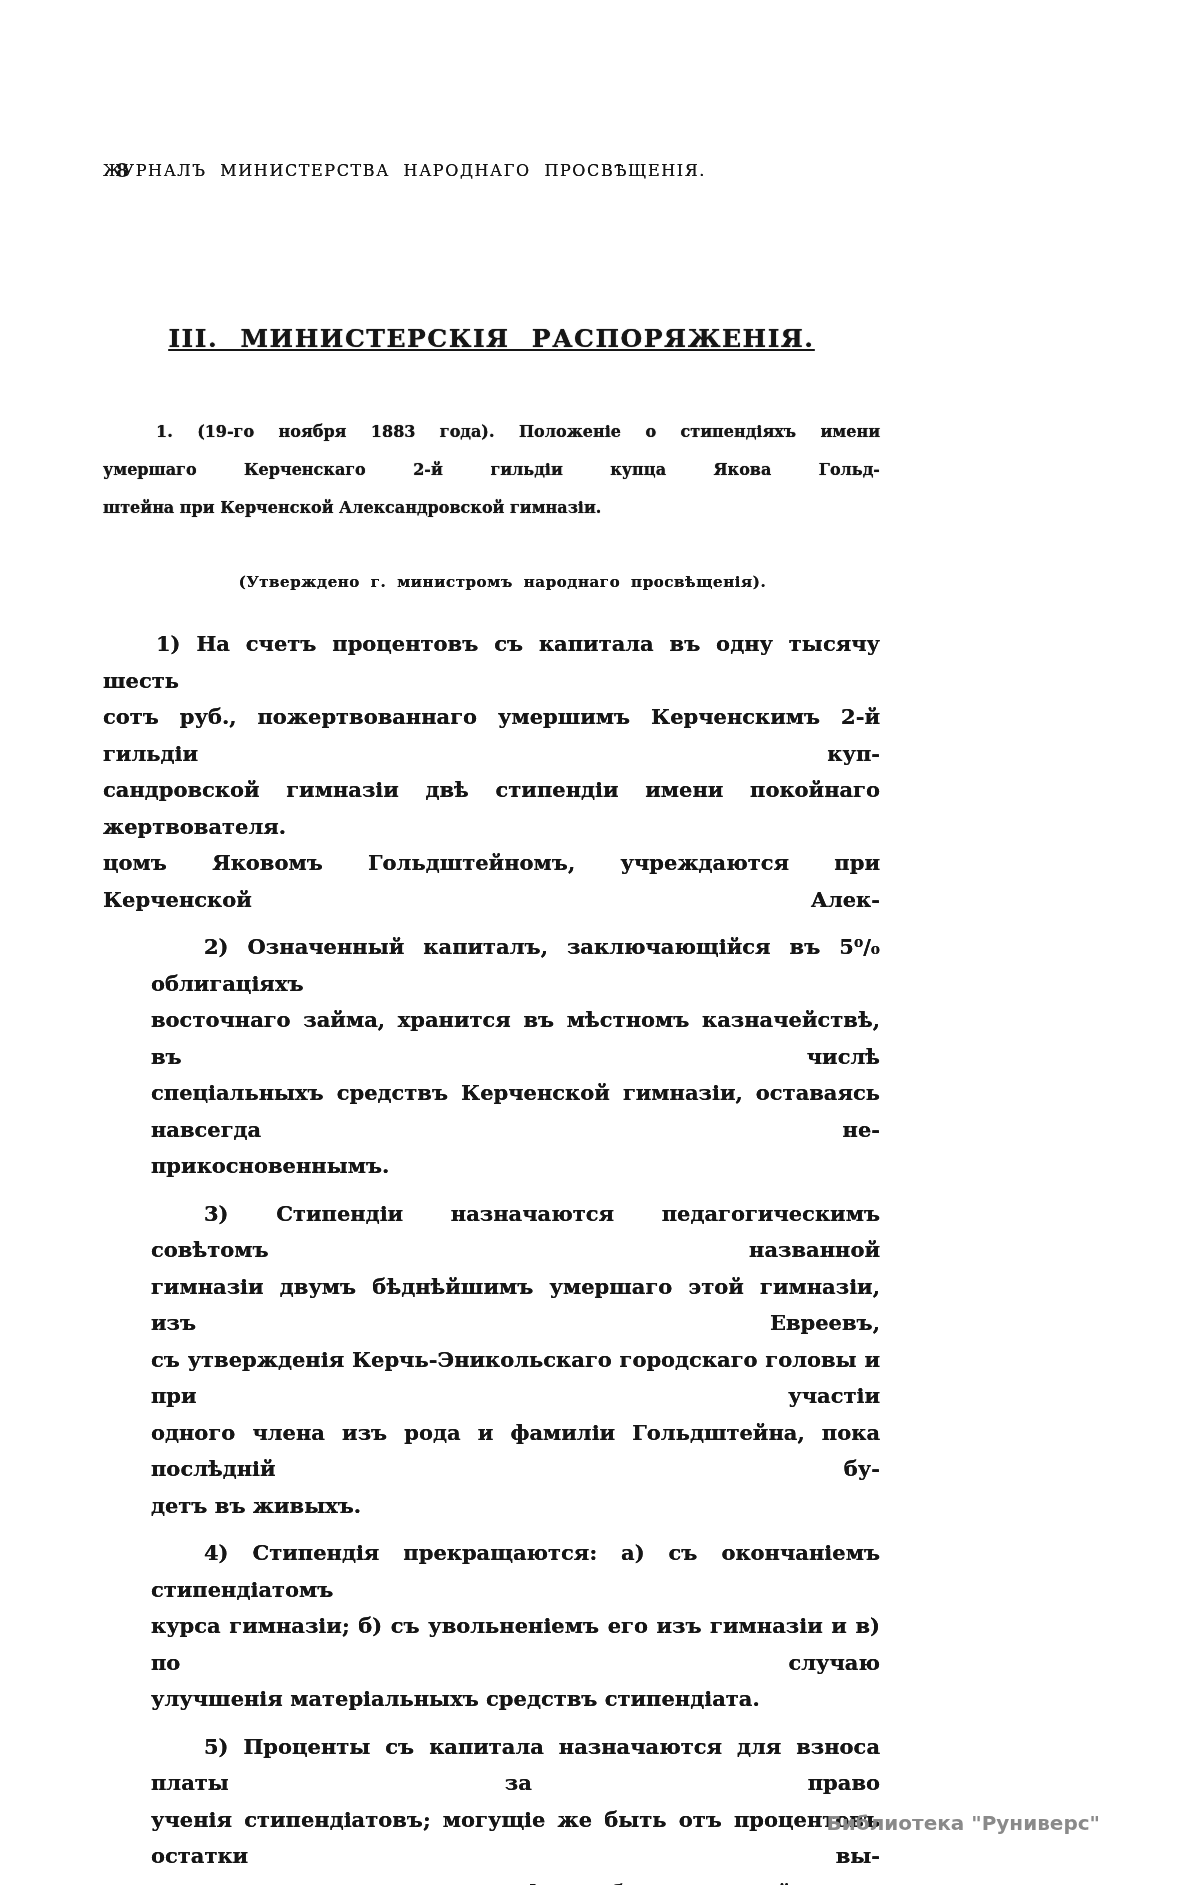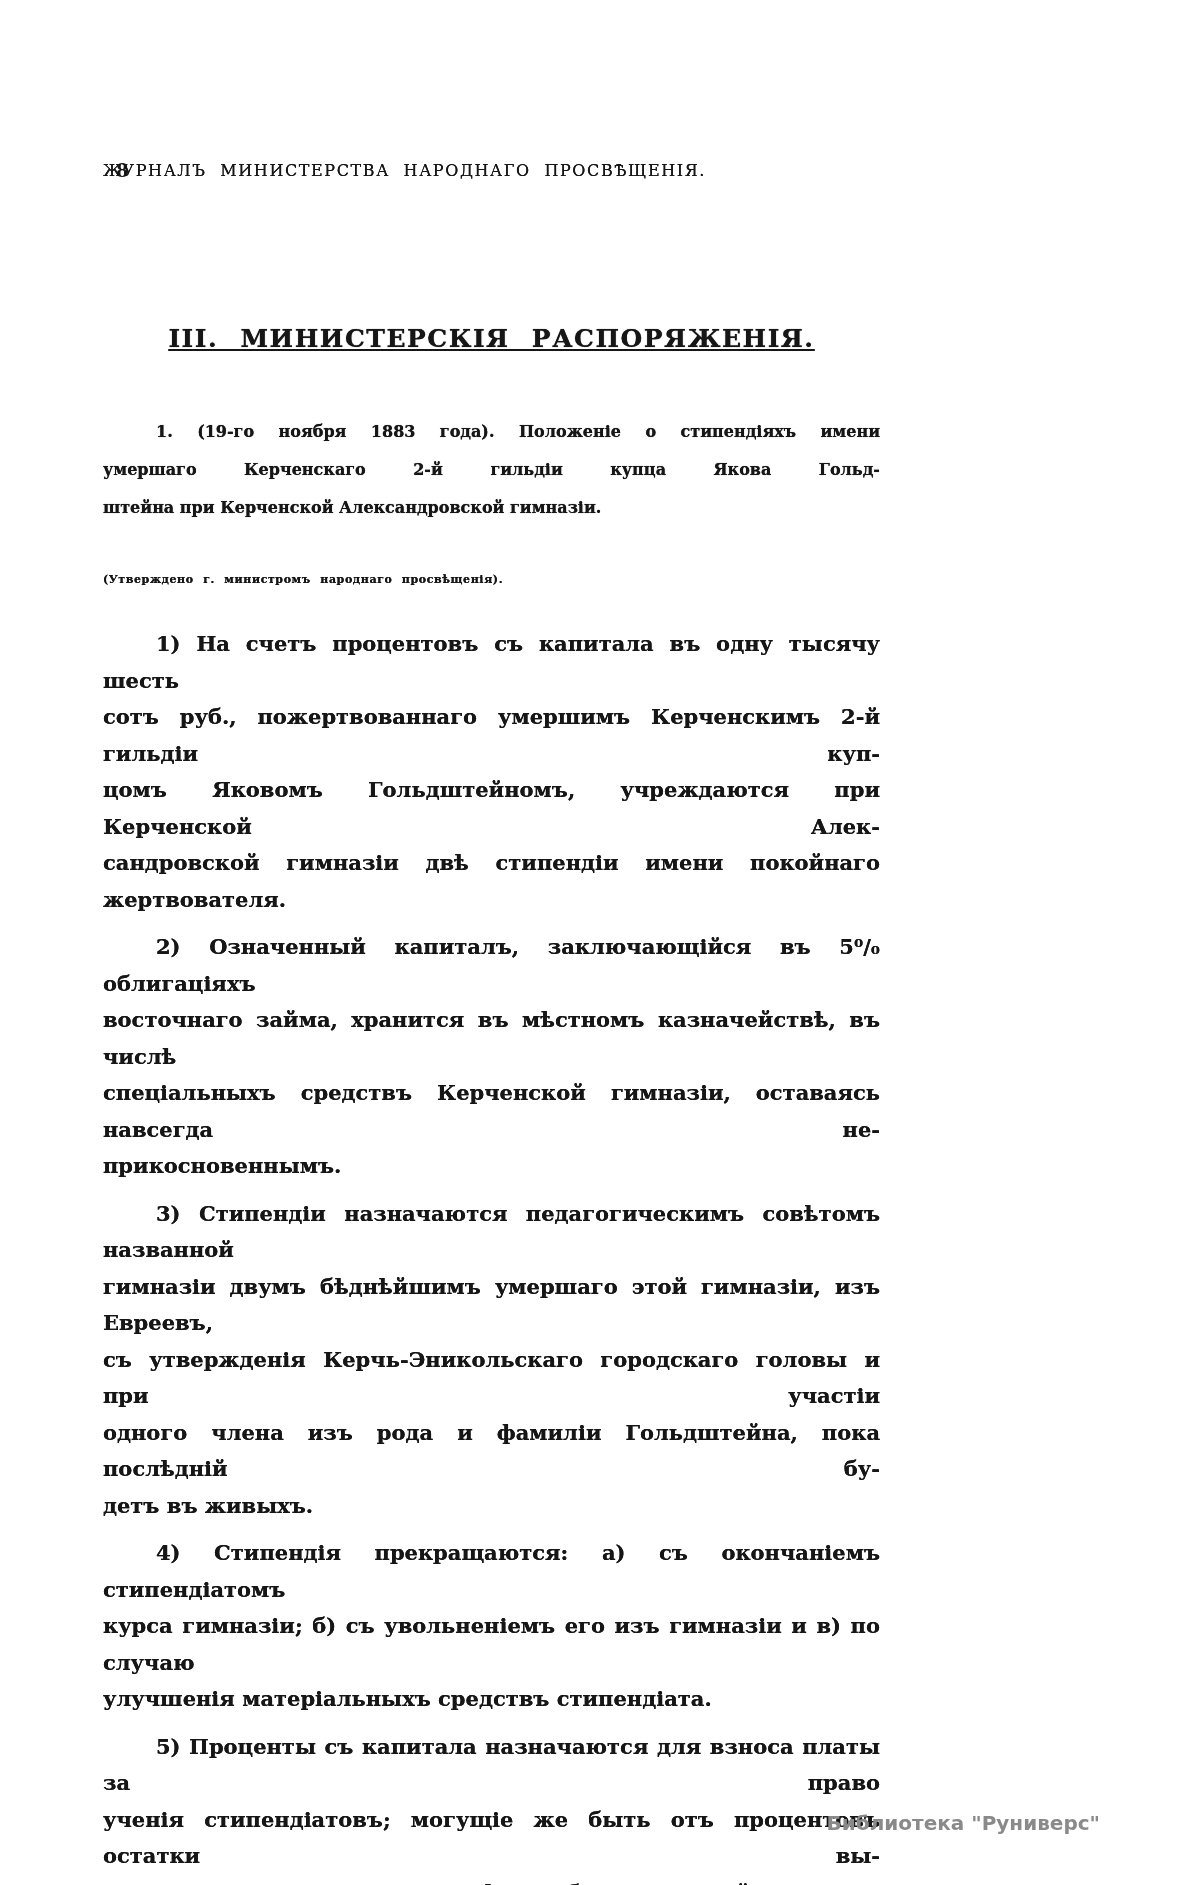--- a/index.html
+++ b/index.html
@@ -53,39 +53,40 @@
     left: 103px;
     width: 777px;
     font-size: 16px;
     font-weight: bold;
     line-height: 38px;
     text-shadow: 0 0 0.7px currentColor;
   }
   .approval-note {
     position: absolute;
     top: 573px;
-    left: 103px;
+    left: 114px;
     width: 777px;
-    font-size: 11px;
+    text-align: center;
+    font-size: 15px;
     font-weight: bold;
     letter-spacing: 0.6px;
     word-spacing: 5px;
     text-shadow: 0 0 0.5px currentColor;
   }
   .article-list {
     position: absolute;
     top: 626px;
     left: 103px;
     width: 777px;
     font-size: 21px;
     font-weight: bold;
     line-height: 36.5px;
     text-shadow: 0 0 0.6px currentColor;
   }
-  .article + .article { margin-top: 11px; }
+  .article + .article { margin-top: 11px; margin-left: 48px; }
   .tl { text-align: justify; text-align-last: justify; }
   .tl.first { text-indent: 53px; }
   .tl.last { text-align-last: left; }
   .watermark {
     position: absolute;
     top: 1811px;
     right: 100px;
     font-family: "DejaVu Sans", sans-serif;
     font-size: 20px;
     font-weight: bold;
@@ -107,22 +108,22 @@
       <div class="tl">умершаго Керченскаго 2-й гильдіи купца Якова Гольд-</div>
       <div class="tl last">штейна при Керченской Александровской гимназіи.</div>
     </div>
 
   <div class="approval-note">(Утверждено г. министромъ народнаго просвѣщенія).</div>
 
   <div class="article-list">
     <div class="article">
         <div class="tl first">1) На счетъ процентовъ съ капитала въ одну тысячу шесть</div>
         <div class="tl">сотъ руб., пожертвованнаго умершимъ Керченскимъ 2-й гильдіи куп-</div>
+        <div class="tl last">сандровской гимназіи двѣ стипендіи имени покойнаго жертвователя.</div>
         <div class="tl">цомъ Яковомъ Гольдштейномъ, учреждаются при Керченской Алек-</div>
-        <div class="tl last">сандровской гимназіи двѣ стипендіи имени покойнаго жертвователя.</div>
       </div>
     <div class="article">
         <div class="tl first">2) Означенный капиталъ, заключающійся въ 5⁰/₀ облигаціяхъ</div>
         <div class="tl">восточнаго займа, хранится въ мѣстномъ казначействѣ, въ числѣ</div>
         <div class="tl">спеціальныхъ средствъ Керченской гимназіи, оставаясь навсегда не-</div>
         <div class="tl last">прикосновеннымъ.</div>
       </div>
     <div class="article">
         <div class="tl first">3) Стипендіи назначаются педагогическимъ совѣтомъ названной</div>
         <div class="tl">гимназіи двумъ бѣднѣйшимъ умершаго этой гимназіи, изъ Евреевъ,</div>

